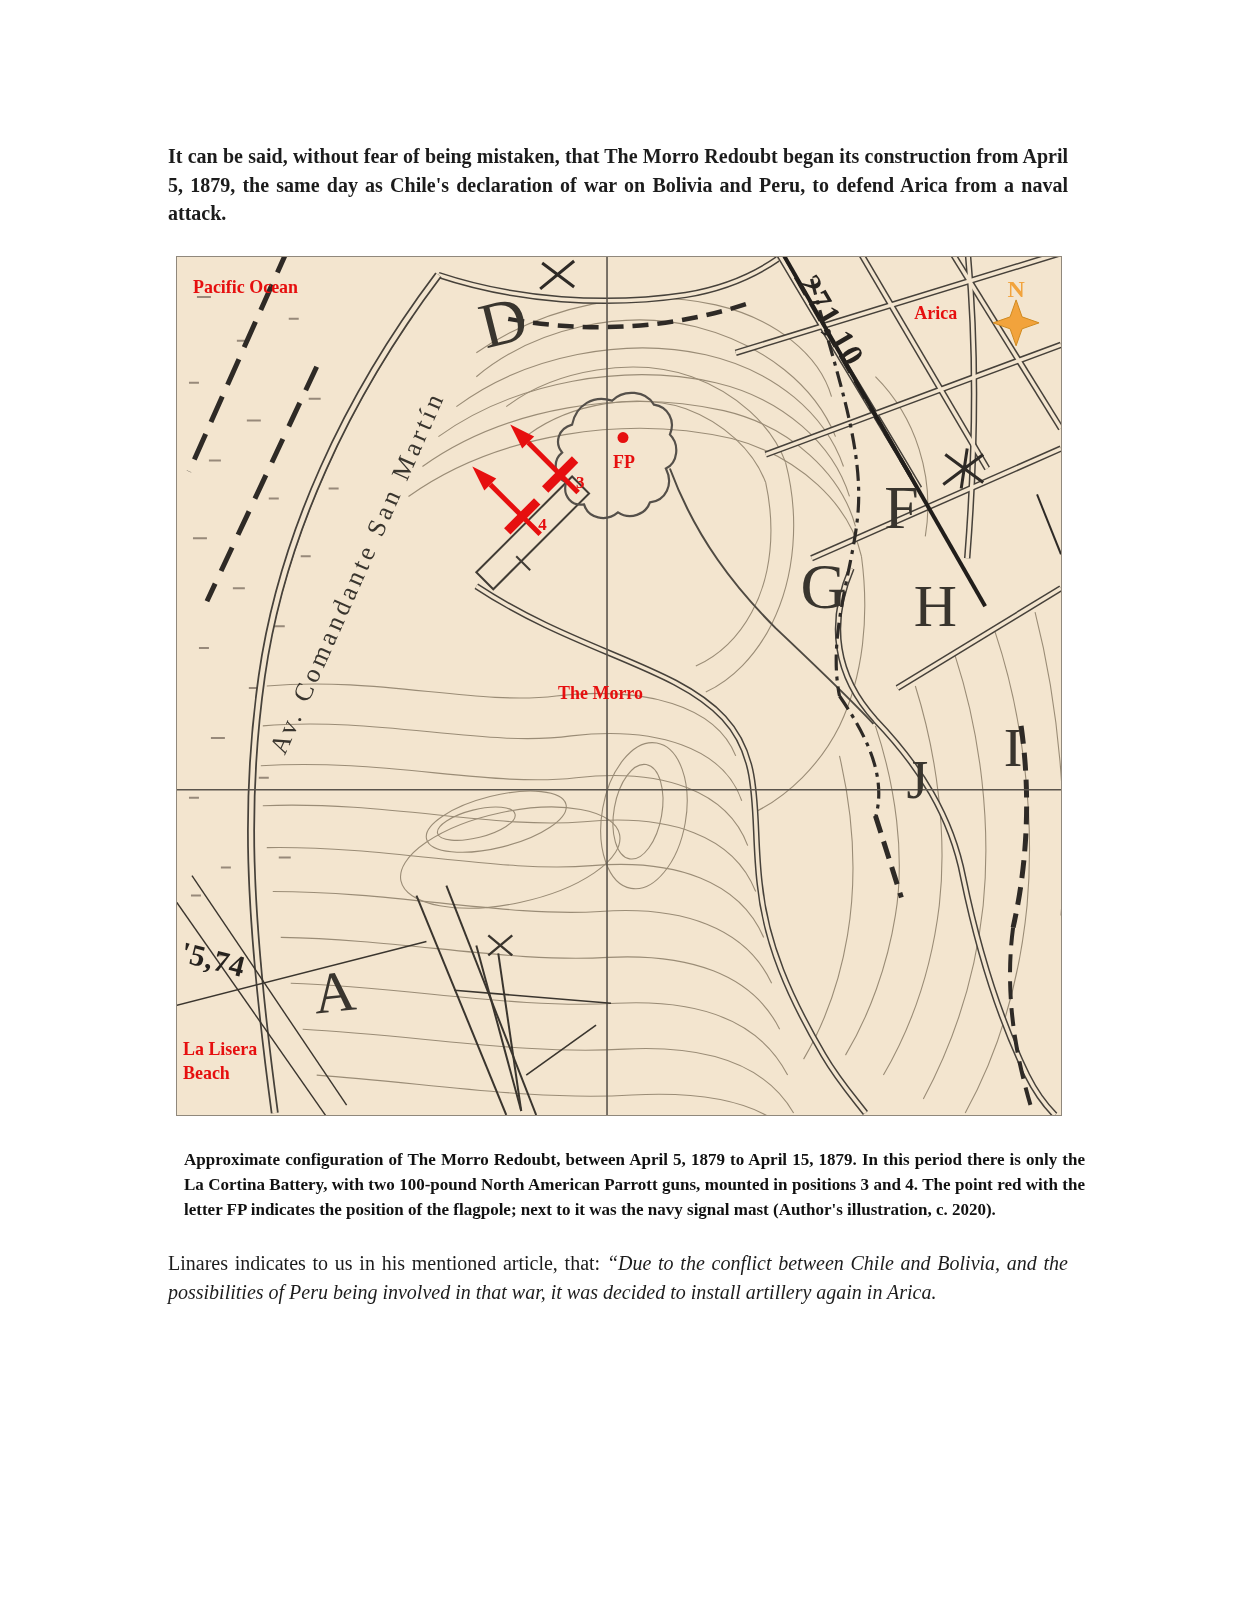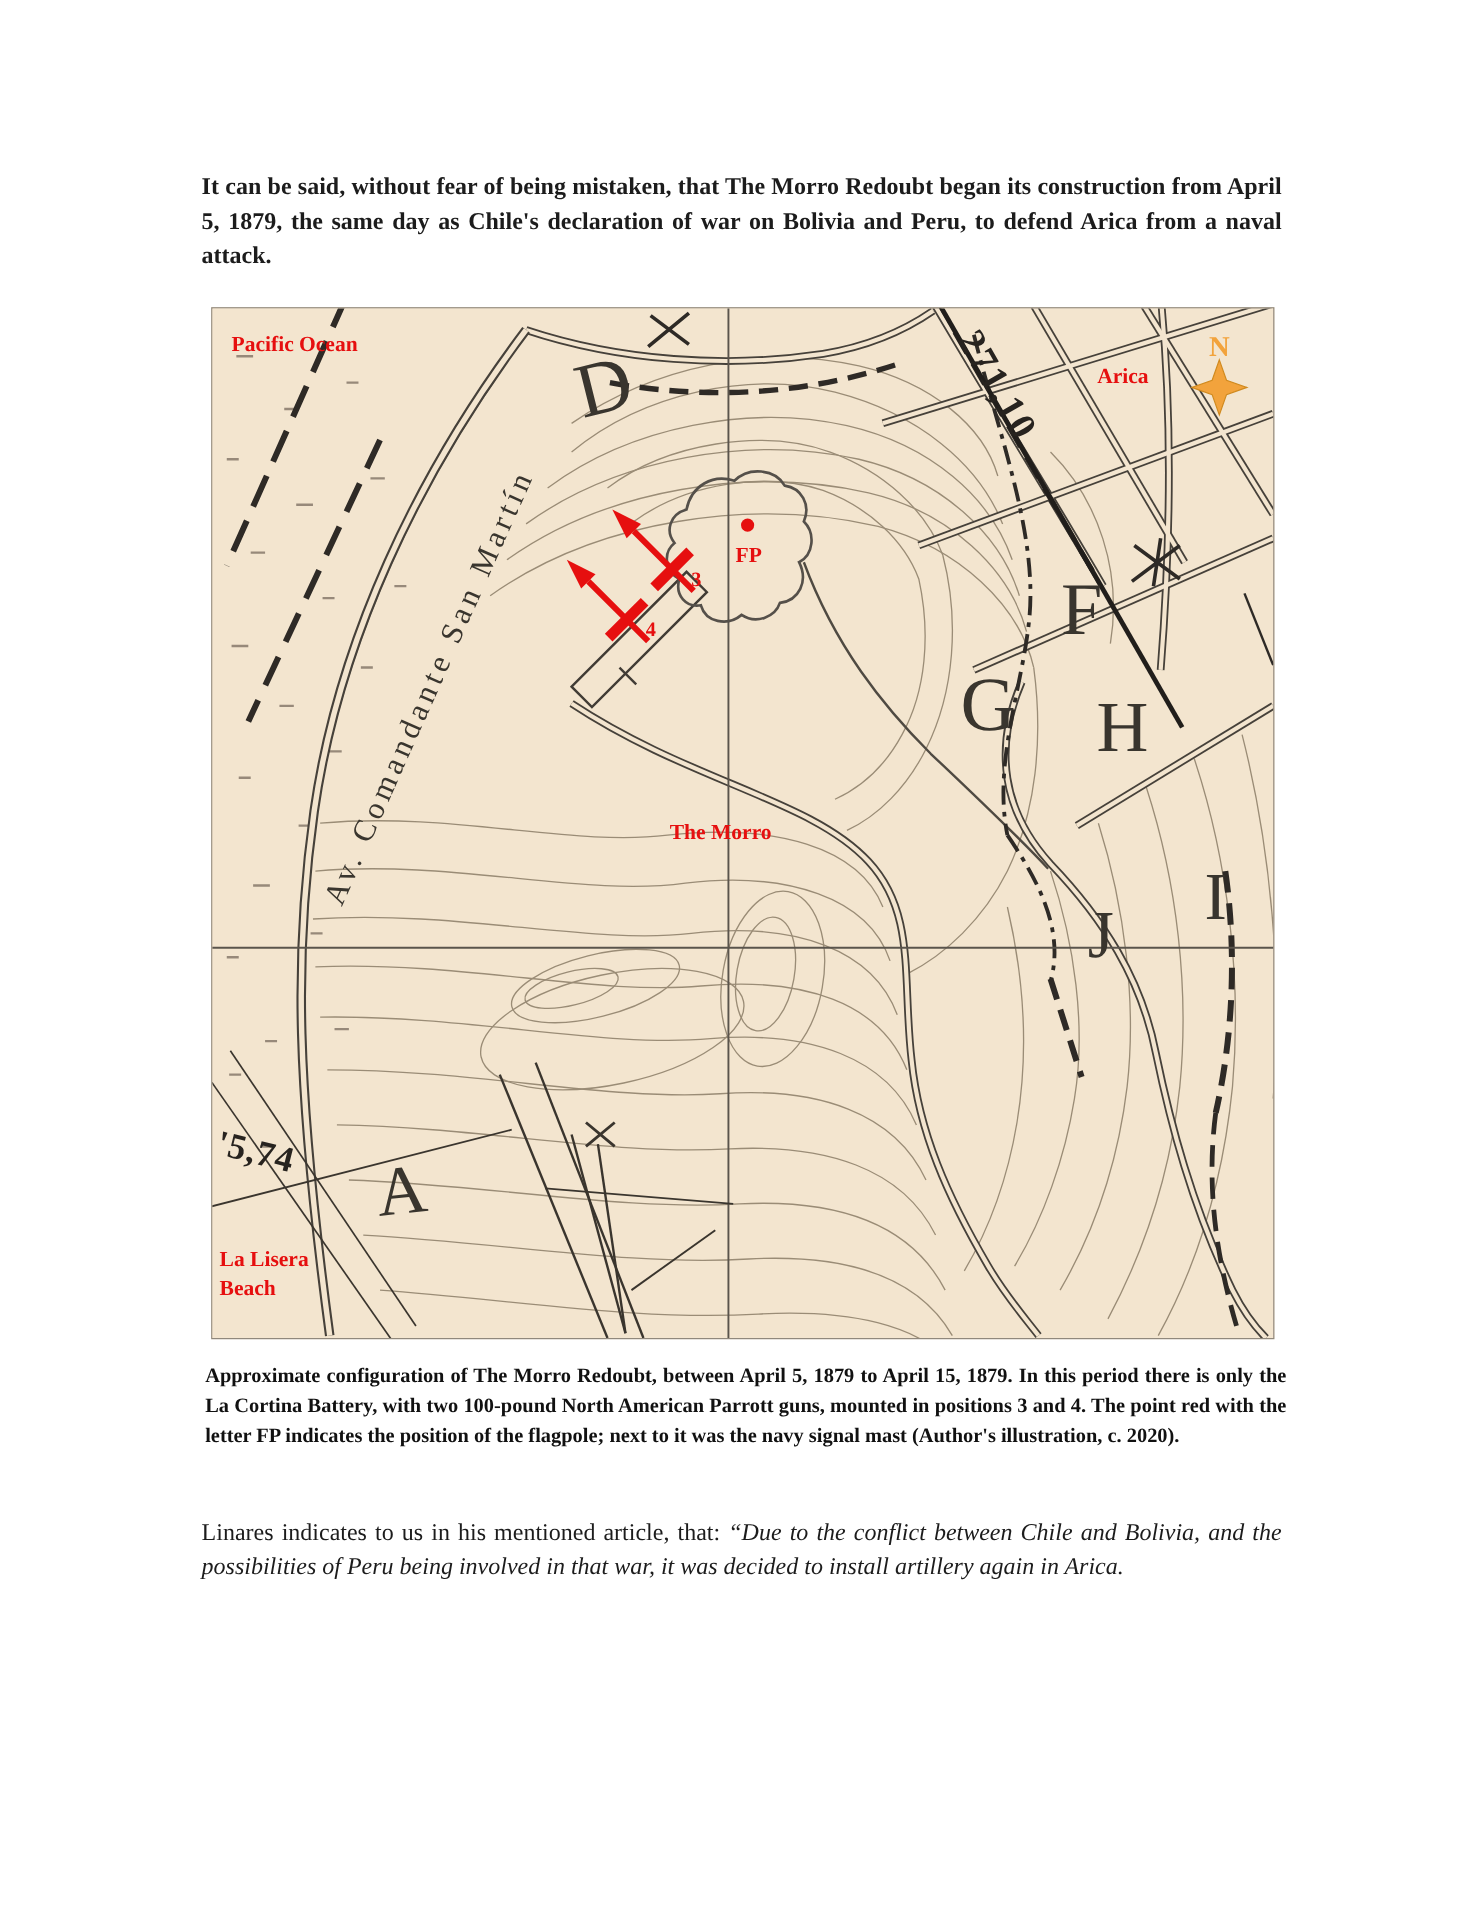--- a/index.html
+++ b/index.html
@@ -3,26 +3,26 @@
 <meta charset="utf-8">
 <style>
   html,body{margin:0;padding:0;}
   body{
     width:1237px;height:1600px;background:#ffffff;position:relative;
     font-family:"Liberation Serif", serif;color:#1c1c1c;
   }
   .para{position:absolute;left:168px;width:900px;margin:0;
     text-align:justify;font-size:20px;line-height:28.5px;}
   .intro{top:142px;font-weight:bold;}
-  .closing{top:1249px;margin-top:14px;}
+  .closing{top:1249px;}
   .closing em{font-style:italic;}
   .map-wrap{position:absolute;left:176px;top:256px;width:886px;height:860px;
     margin:0;background:#f3e5cf;border:1px solid #90887c;box-sizing:border-box;}
   .map-wrap svg{display:block;width:100%;height:100%;}
-  .caption{position:absolute;left:168px;top:1131px;width:901px;margin:3px;
+  .caption{position:absolute;left:168px;top:1131px;width:901px;margin:16px;
     text-align:justify;font-weight:bold;font-size:17px;line-height:25px;color:#111;}
   .red-label{fill:#e60f0f;font-weight:bold;font-family:"Liberation Serif",serif;}
   .map-letter{fill:#39352e;font-family:"Liberation Serif",serif;}
   .map-number{fill:#27231f;font-weight:bold;font-family:"Liberation Serif",serif;}
 </style>
 </head>
 <body>
 
 <div>
 

